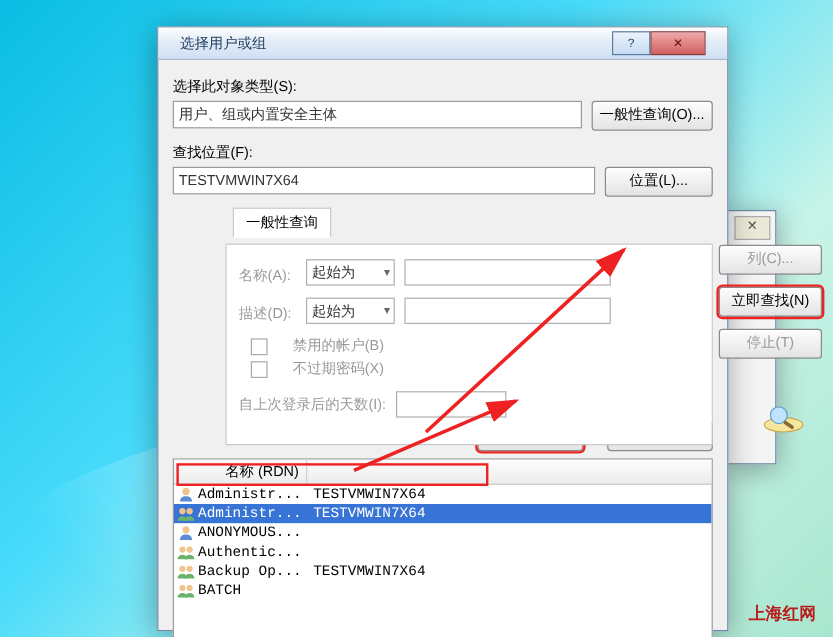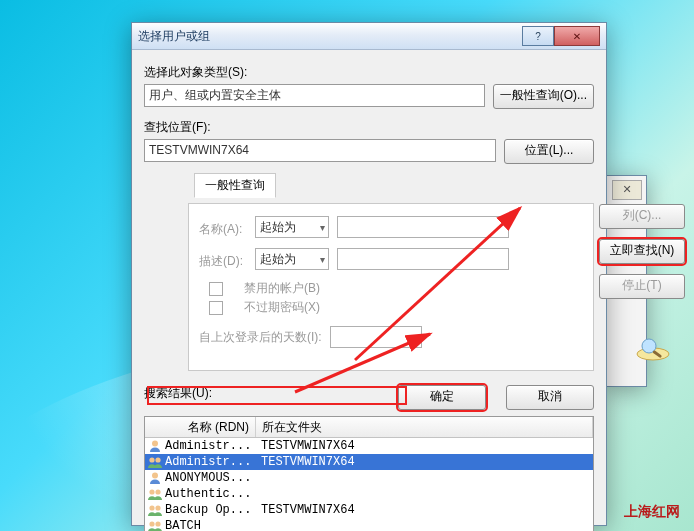--- a/index.html
+++ b/index.html
@@ -3,21 +3,21 @@
 <meta charset="utf-8">
 <style>
   html,body{margin:0;padding:0;width:694px;height:531px;font-family:"Microsoft YaHei","SimSun",Tahoma,sans-serif;font-size:12px;background:linear-gradient(135deg,#0abde3 0%,#48dbfb 40%,#c8f4e8 70%,#a8e6cf 100%);overflow:hidden;position:relative;}
   .swoosh{position:absolute;left:-40px;top:330px;width:780px;height:260px;border-radius:50%;background:radial-gradient(ellipse at top,rgba(255,255,255,0.6),rgba(255,255,255,0)60%);transform:rotate(-6deg);pointer-events:none;}
   .watermark{position:absolute;right:14px;bottom:10px;color:#b91c1c;font-weight:bold;font-size:14px;font-family:"SimHei",sans-serif;}
   
   .dlg{position:absolute;background:#f0f0f0;border:1px solid #6b8aa5;box-shadow:0 4px 24px rgba(0,0,0,.35);}
   .dlg.bg{left:605px;top:175px;width:40px;height:210px;background:#f4f4f4;}
   .dlg.bg .close{position:absolute;right:4px;top:4px;width:28px;height:18px;background:#ece9d8;border:1px solid #aaa;color:#555;text-align:center;font-size:11px;line-height:16px;}
   .dlg.main{left:131px;top:22px;width:474px;height:502px;}
-  .titlebar{height:26px;background:linear-gradient(#fdfeff,#e4ecf7 45%,#cfe0f4);border-bottom:1px solid #a8b9cf;display:flex;align-items:center;padding:0 6px;color:#1b3a5e;}
+  .titlebar{height:26px;background:linear-gradient(#fdfeff,#e4ecf7 45%,#cfe0f4);border-bottom:1px solid #a8b9cf;display:flex;align-items:center;padding:0 18px;color:#1b3a5e;}
   .titlebar .spacer{flex:1;}
   .winbtns{display:flex;gap:0;}
   .winbtn{width:30px;height:18px;border:1px solid #5a7ca0;background:linear-gradient(#eaf2fb,#c7dbf2);display:flex;align-items:center;justify-content:center;font-size:10px;color:#2b4560;}
   .winbtn.close{background:linear-gradient(#f0a9a9,#d06060);border-color:#8c3a3a;width:44px;color:#5a1010;}
   .body{padding:10px 12px 8px 12px;}
   .lbl{color:#000;margin:4px 0 3px 0;}
   .textbox{background:#fff;border:1px solid #999;height:21px;line-height:21px;padding:0 4px;color:#333;font-family:"SimSun",sans-serif;}
   .row{display:flex;gap:8px;margin-bottom:10px;}
   .row .textbox{flex:1;}
   .btn{min-width:76px;height:23px;border:1px solid #8a8a8a;background:linear-gradient(#fdfdfd,#e3e3e3);text-align:center;line-height:21px;padding:0 6px;font-size:12px;border-radius:3px;box-shadow:0 1px 0 #fff inset;}
@@ -127,30 +127,28 @@
             <svg viewBox="0 0 40 28">
                 <ellipse cx="20" cy="20" rx="16" ry="6" fill="#f5e79e" stroke="#caa84a"></ellipse>
                 <circle cx="16" cy="12" r="7" fill="#bfe3ff" stroke="#6aa0c8"></circle>
                 <rect x="21" y="16" width="10" height="3" rx="1.5" fill="#8a6a36" transform="rotate(35 21 16)"></rect>
               </svg>
           </div>
         </div>
       </div>
     </div>
 
-    <div class="resultlbl lbl">搜索结果(U):</div>
     <div class="okrow" style="margin-top:-20px;">
       <div class="btn highlight" style="min-width:74px;">确定</div>
       <div class="btn" style="min-width:74px;">取消</div>
     </div>
 
     <div class="listarea">
       <div class="listhdr">
         <div class="col1">名称 (RDN)</div>
-        <div class="col2">所在文件夹</div>
       </div>
       <div class="listbody" id="listbody">
           <div class="lr">
             <span class="icon usericon">
               <svg width="14" height="14" viewBox="0 0 14 14">
                 <circle cx="7" cy="4.5" r="3" fill="#f2c48d"></circle>
                 <path d="M2 13c0-3 2.2-4.5 5-4.5s5 1.5 5 4.5" fill="#5a8bd6"></path>
               </svg>
             </span>
             <span class="c1">Administr...</span>

